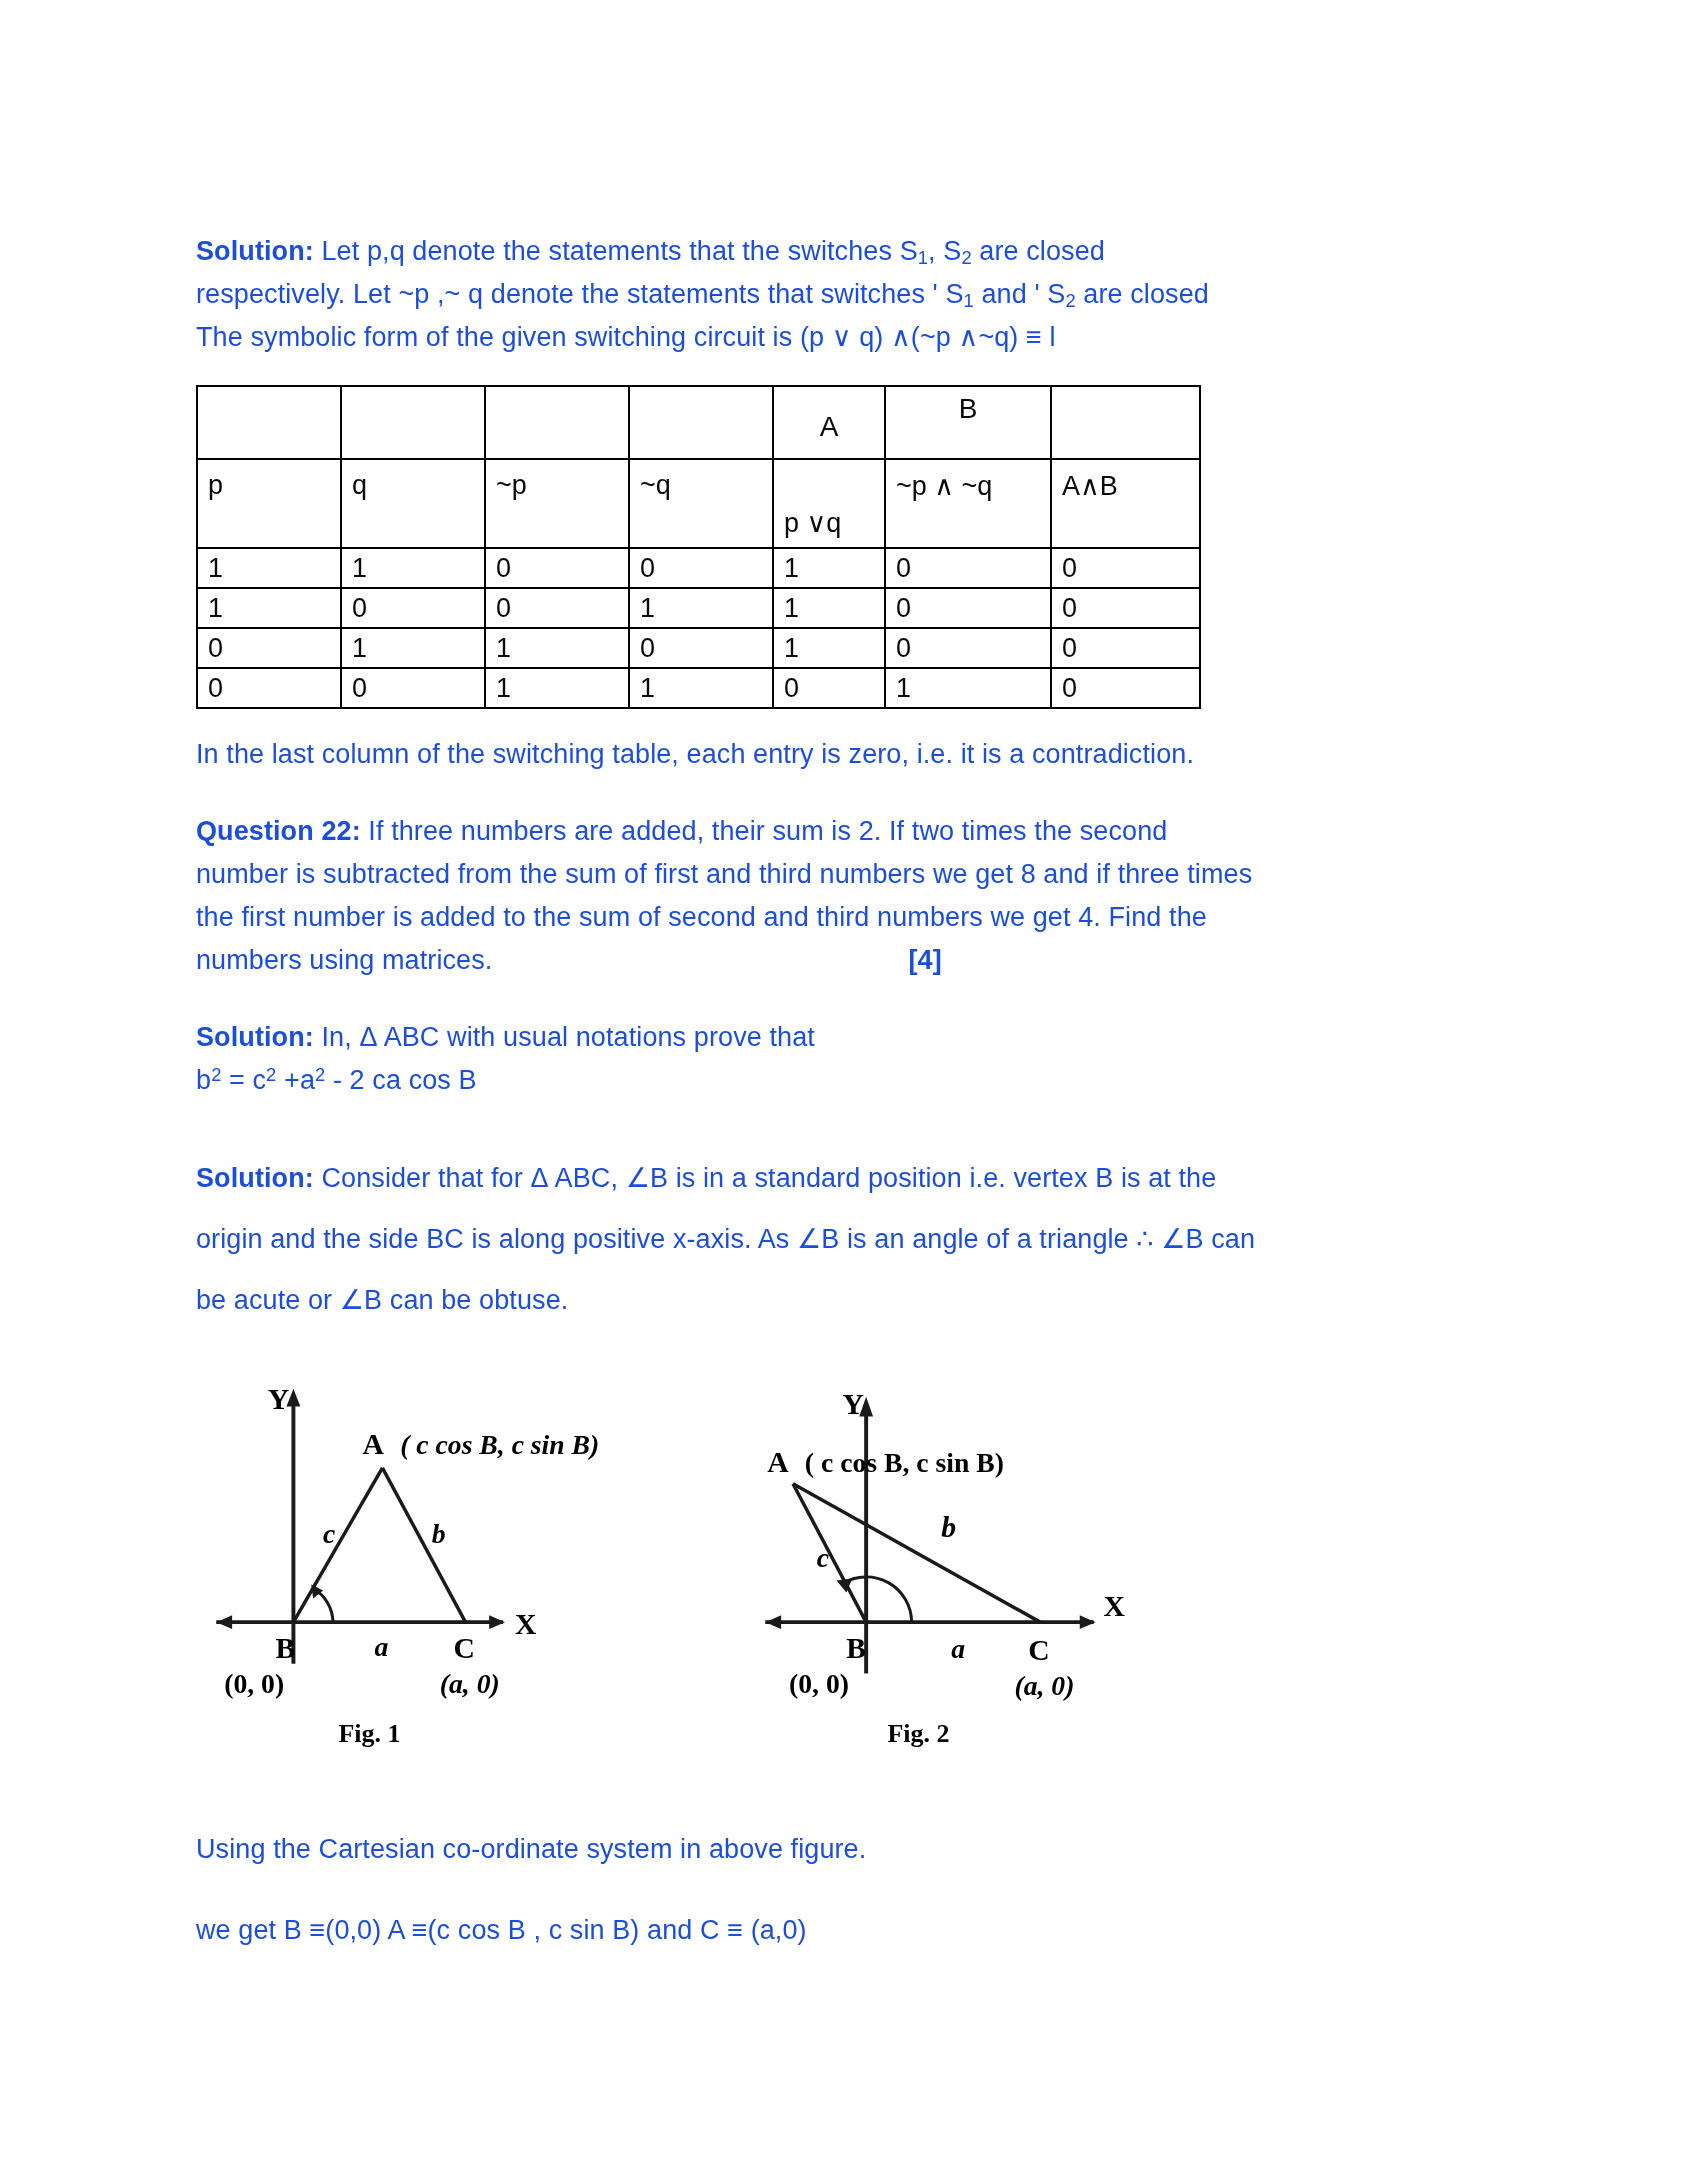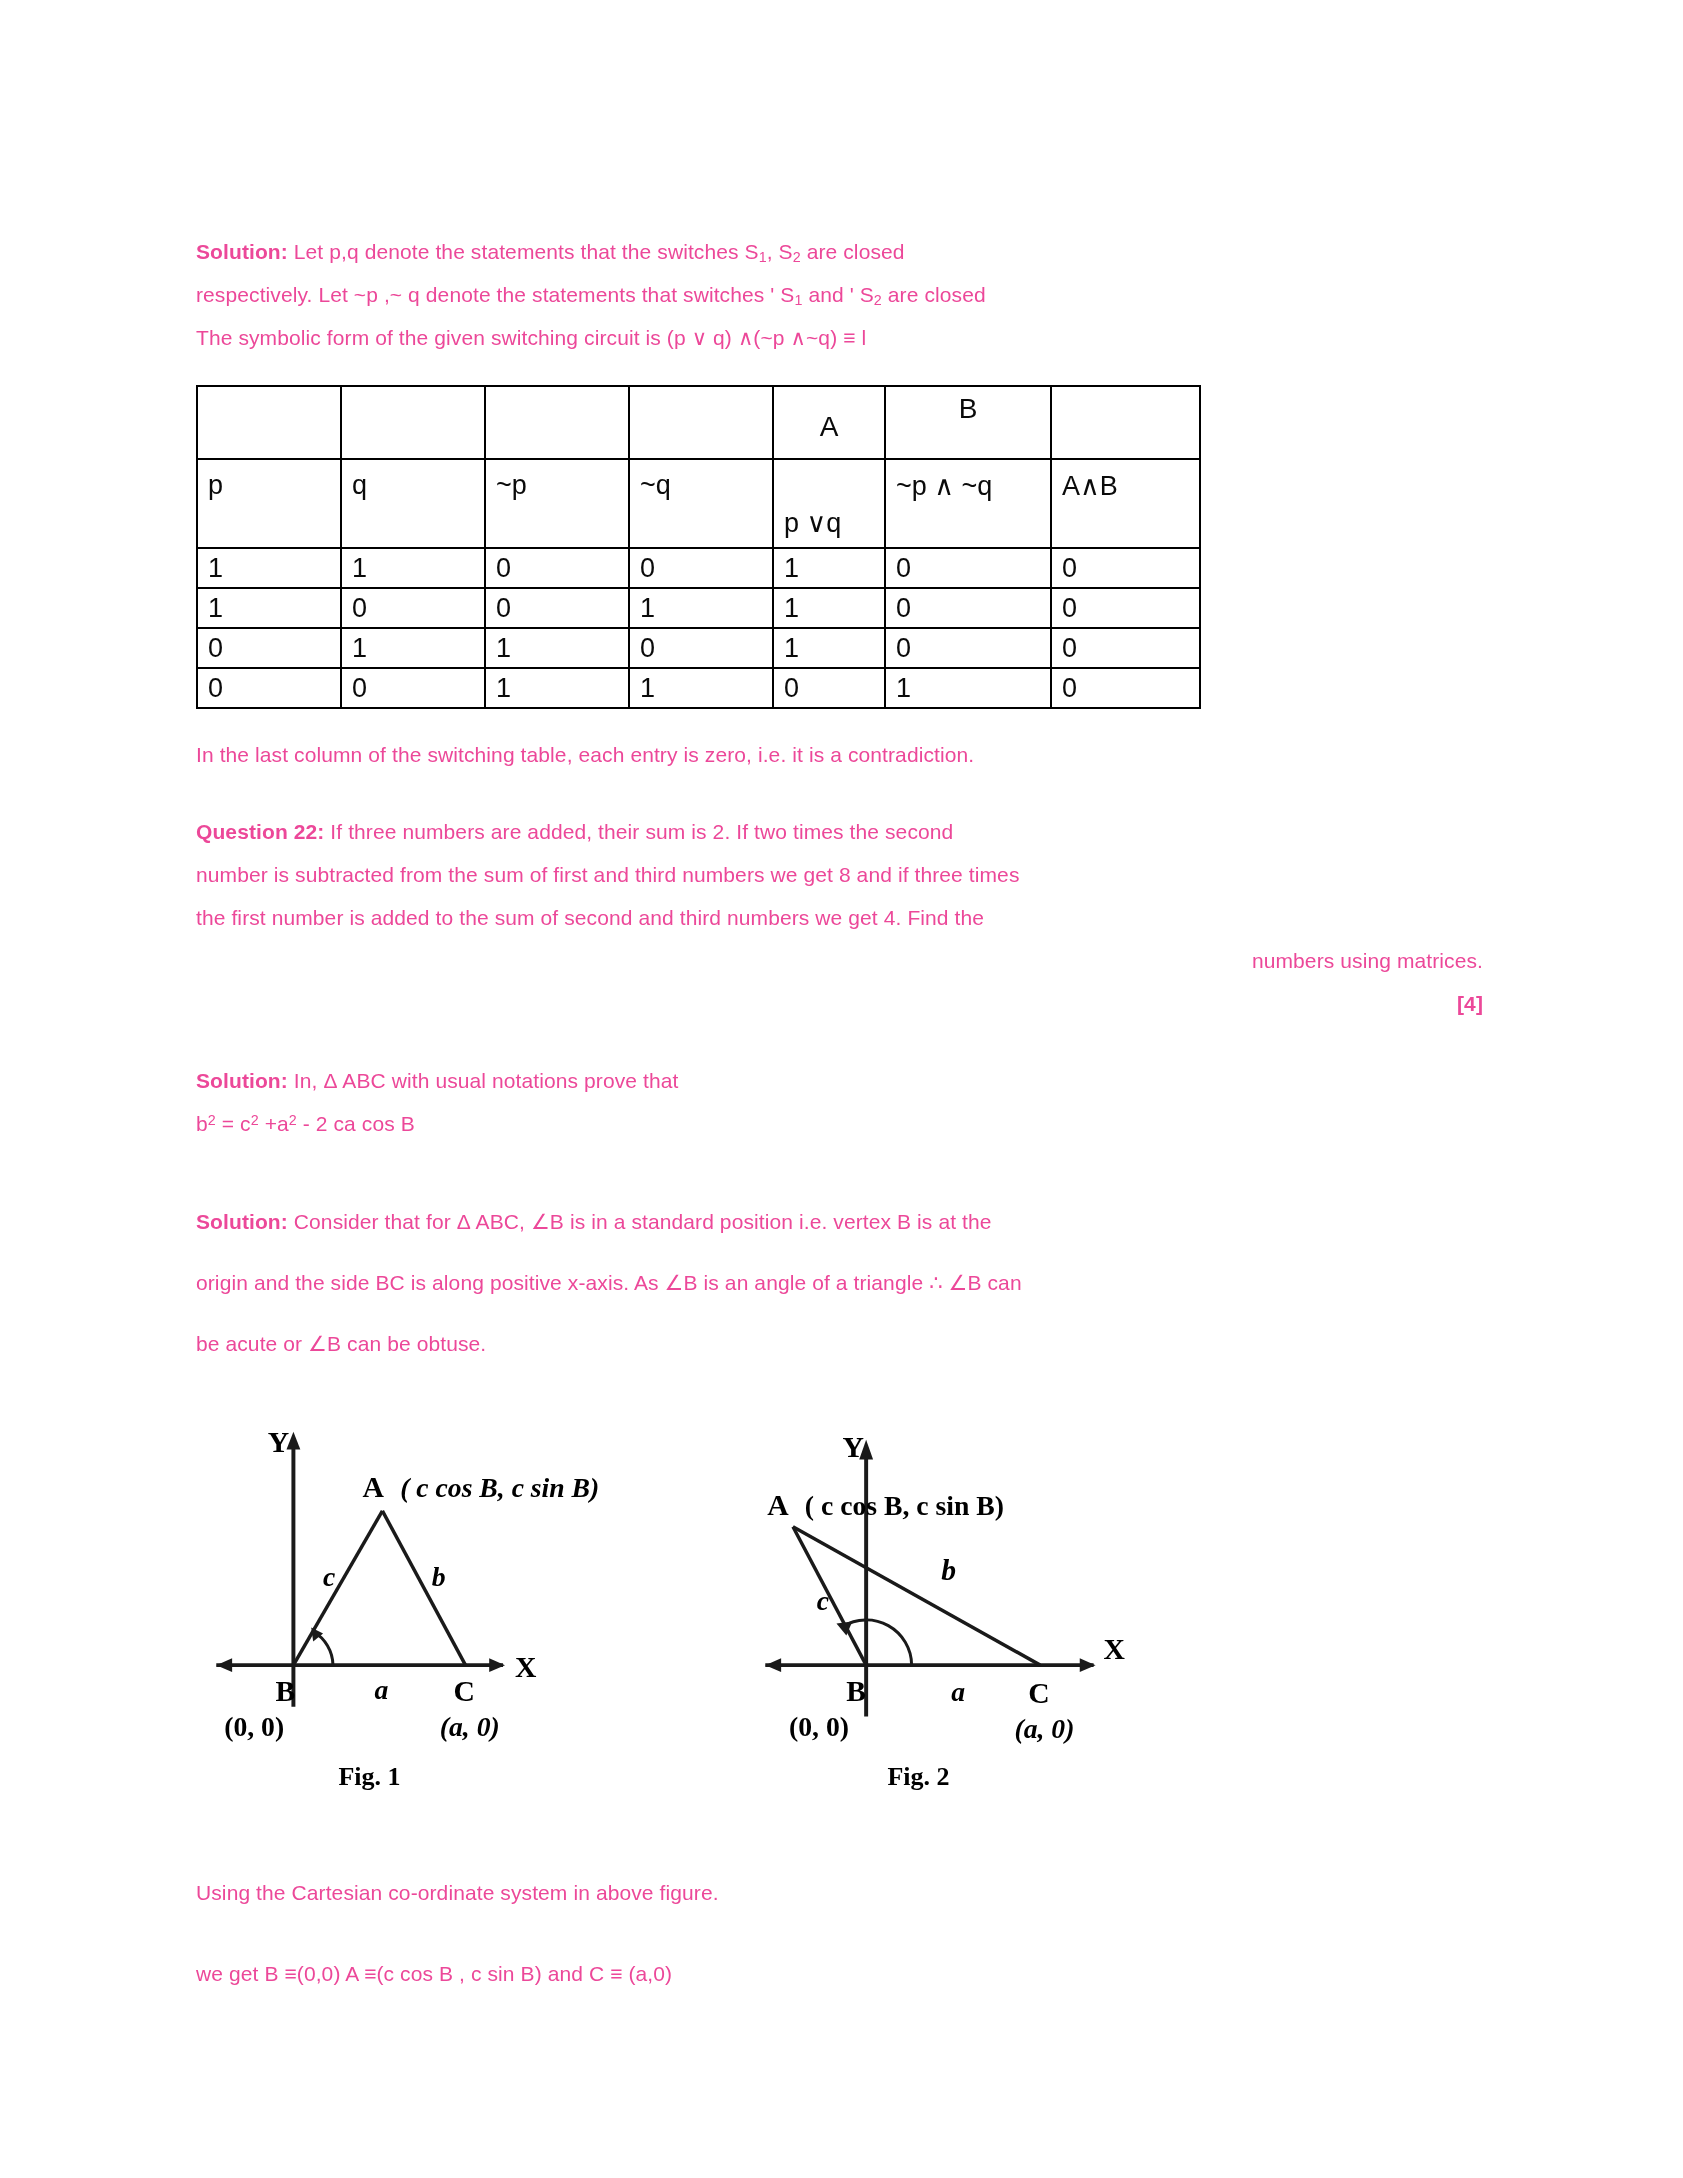--- a/index.html
+++ b/index.html
@@ -20,24 +20,24 @@
   }
   .content {
     position: absolute;
     left: 196px;
     top: 230px;
     width: 1287px;
   }
 
   
   .para {
-    font-size: 21px;
+    font-size: 27px;
     line-height: 43px;
     letter-spacing: 0.1px;
-    color: #ec4899;
+    color: #1d4ed8;
     margin: 0;
   }
   .para.loose { line-height: 61px; }
   .bold { font-weight: bold; }
   .gap-sm { height: 20px; }
   .gap-md { height: 34px; }
   .gap-lg { height: 46px; }
 
   sub {
     font-size: 0.68em;
@@ -46,21 +46,20 @@
   }
   sup {
     font-size: 0.68em;
     vertical-align: 0.45em;
     line-height: 0;
   }
 
   .q-line {
     display: flex;
     align-items: flex-end;
-    flex-direction: column;
   }
   .q-line .q-text { flex: 0 0 auto; }
   .q-marks {
     font-weight: bold;
     margin-left: 416px;
   }
 
   
   .table-wrap {
     margin-top: 26px;

